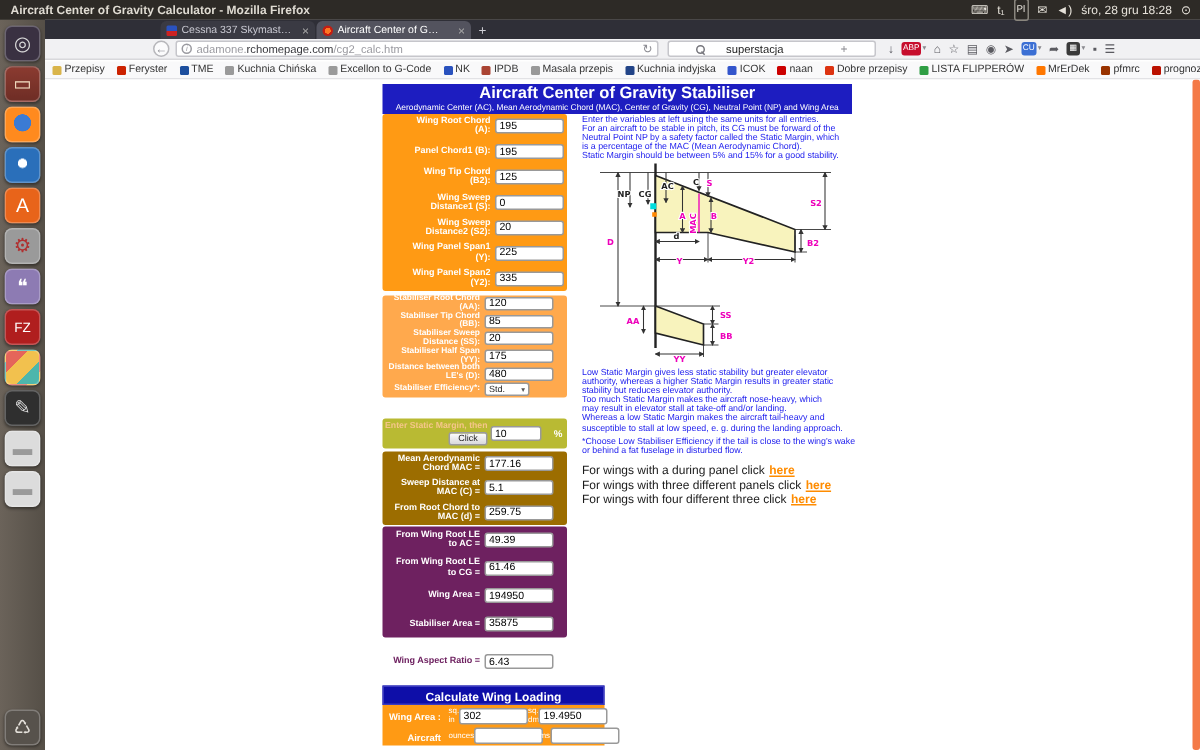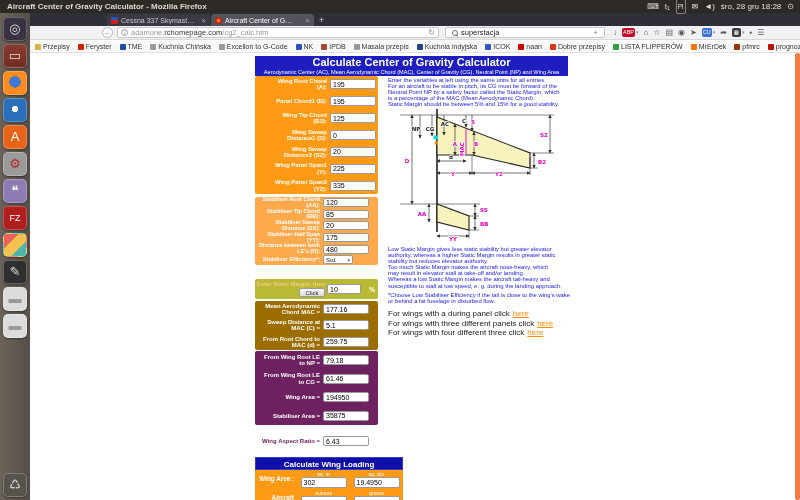--- a/index.html
+++ b/index.html
@@ -31,21 +31,21 @@
   .fav-2 { background:radial-gradient(circle,#ff7722 40%,#c41e12 41%); border-radius:50%; }
   #newtab { color:#cfcfd6; font-size:9px; margin:0 0 1px 4px; }
 
   #navbar { position:absolute; left:0; top:13px; width:770px; height:14px; background:#f1f1f3; border-bottom:1px solid #d8d8db; display:flex; align-items:center; }
   #back-btn { width:11px; height:11px; border:1px solid #b7b7bb; border-radius:50%; color:#8a8a90; font-size:8px; line-height:9px; text-align:center; margin-left:72px; background:#fbfbfc; }
   #urlbar { display:flex; align-items:center; width:322px; height:11px; background:#fff; border:1px solid #c6c6cb; border-radius:2px; margin-left:4px; padding:0 3px; font-size:7.5px; gap:3px; }
   #info-icon { width:7px; height:7px; border:1px solid #9a9aa0; border-radius:50%; color:#9a9aa0; font-size:5px; line-height:6px; text-align:center; font-style:italic; }
   #url-text { flex:1; white-space:nowrap; overflow:hidden; color:#9a9aa0; }
   #url-text .domain { color:#36363b; }
   #reload-icon { color:#8a8a90; font-size:8px; }
-  #searchbox { display:flex; align-items:center; width:160px; height:11px; background:#fff; border:1px solid #c6c6cb; border-radius:2px; margin-left:6px; padding:0 6px; gap:3px; font-size:7.5px; color:#222; }
+  #searchbox { display:flex; align-items:center; width:139px; height:11px; background:#fff; border:1px solid #c6c6cb; border-radius:2px; margin-left:6px; padding:0 18px; gap:14px; font-size:7.5px; color:#222; }
   .mag-icon { position:relative; width:6px; height:6px; flex:0 0 auto; }
   .mag-icon::before { content:""; position:absolute; left:0; top:0; width:4px; height:4px; border:1px solid #77777d; border-radius:50%; }
   .mag-icon::after { content:""; position:absolute; left:4px; top:4px; width:3px; height:1px; background:#77777d; transform:rotate(45deg); transform-origin:0 0; }
   #search-text { flex:1; white-space:nowrap; overflow:hidden; }
   #search-add { color:#8a8a90; font-size:8px; }
   #toolbar-icons { display:flex; align-items:center; margin-left:8px; gap:5px; }
   .tbi { font-size:8px; line-height:11px; color:#5a5a60; display:flex; align-items:center; }
   .tbi .glyph-badge { display:inline-block; min-width:9px; height:9px; border-radius:2px; color:#fff; font-size:5.5px; line-height:9px; text-align:center; padding:0 1px; }
   .tbi .caret { font-size:5px; color:#8a8a90; margin-left:1px; }
 
@@ -81,31 +81,31 @@
   #sm-label { font-size:5.8px; font-weight:bold; color:#f5c689; text-align:right; line-height:6px; }
   #sm-btn { width:26px; height:9px; background:linear-gradient(#fdfdfd,#d9d9dc); border:1px solid #9a9aa0; border-radius:2px; font-size:6px; line-height:8px; text-align:center; color:#222; margin-top:1px; }
   #sm-input { width:34px; height:10px; font-size:7px; border:1px solid #999; border-radius:2px; padding:0 2px; font-family:"Liberation Sans",sans-serif; }
   #sm-unit { color:#fff; font-weight:bold; font-size:6.5px; margin-left:auto; padding-right:3px; }
 
   
   #sec-wl { position:absolute; left:225px; top:404px; width:148px; }
   #wl-header { height:13px; background:#0e0ea8; color:#fff; font-weight:bold; font-size:8px; text-align:center; line-height:13px; border:1px solid #3a3ac0; }
   .wl-row { display:flex; background:#ff9a14; }
   .wl-label { width:42px; color:#fff; font-weight:bold; font-size:6.3px; line-height:6.5px; text-align:right; padding:6px 3px 0 0; }
-  .wl-col { width:53px; display:flex; flex-direction:column; align-items:center; padding:1px 2px; }
+  .wl-col { width:53px; display:flex; align-items:center; padding:1px 2px; }
   .wl-colhead { font-size:5.3px; color:#fff; line-height:6px; }
   .wl-col input { width:46px; height:11px; font-size:7px; border:1px solid #999; border-radius:2px; padding:0 2px; font-family:"Liberation Sans",sans-serif; }
 
   
   #intro, #notes, #footnote { position:absolute; left:358px; width:205px; font-size:5.9px; line-height:6.1px; color:#2222ee; white-space:nowrap; }
   #intro { top:24px; }
   #notes { top:193px; }
   #footnote { top:239px; }
   #panel-links { position:absolute; left:358px; top:256px; font-size:8px; line-height:9.6px; color:#1a1a1a; white-space:nowrap; }
-  #panel-links a { color:#ff8c00; text-decoration:underline; margin-left:3px; }
+  #panel-links a { color:#ff8c00; text-decoration:underline; margin-left:3px;font-weight:bold; }
   #diagram { position:absolute; left:362px; top:52px; }
   .dim { stroke:#333; stroke-width:0.7; }
   .tick { stroke:#333; stroke-width:0.6; }
   .dlab { font-size:5.5px; font-weight:bold; font-family:"DejaVu Sans",sans-serif; paint-order:stroke; stroke:#fff; stroke-width:1.4px; }
   .mg { fill:#ee00bb; } .bk { fill:#222; }
 </style>
 </head>
 <body>
 
 <div id="desktop">
@@ -257,21 +257,21 @@
         </span>
         <span class="bm">
           <span class="bm-ico" style="background: rgb(187, 17, 0);"></span>
           <span>prognoza</span>
         </span>
       </div>
 
     <div id="viewport">
 
       <div id="page-header">
-        <div class="t">Calculate Center of Gravity Calculator</div>
+        <div class="t">Aircraft Center of Gravity Stabiliser</div>
         <div class="st">Aerodynamic Center (AC), Mean Aerodynamic Chord (MAC), Center of Gravity (CG), Neutral Point (NP) and Wing Area</div>
       </div>
 
       <div class="sec" id="sec-wing">
         <div class="frow">
             <span class="lbl">Wing Root Chord (A):</span>
             <input value="195" style="">
           </div>
         <div class="frow">
             <span class="lbl">Panel Chord1 (B):</span>
@@ -348,22 +348,22 @@
             <input value="5.1" style="">
           </div>
         <div class="frow">
             <span class="lbl">From Root Chord to MAC (d) =</span>
             <input value="259.75" style="">
           </div>
       </div>
 
       <div class="sec" id="sec-cg">
         <div class="frow">
-            <span class="lbl">From Wing Root LE to NP =</span>
-            <input value="79.18" style="">
+            <span class="lbl">From Wing Root LE to AC =</span>
+            <input value="49.39" style="">
           </div>
         <div class="frow">
             <span class="lbl">From Wing Root LE to CG =</span>
             <input value="61.46" style="">
           </div>
         <div class="frow">
             <span class="lbl">Wing Area =</span>
             <input value="194950" style="">
           </div>
         <div class="frow">

